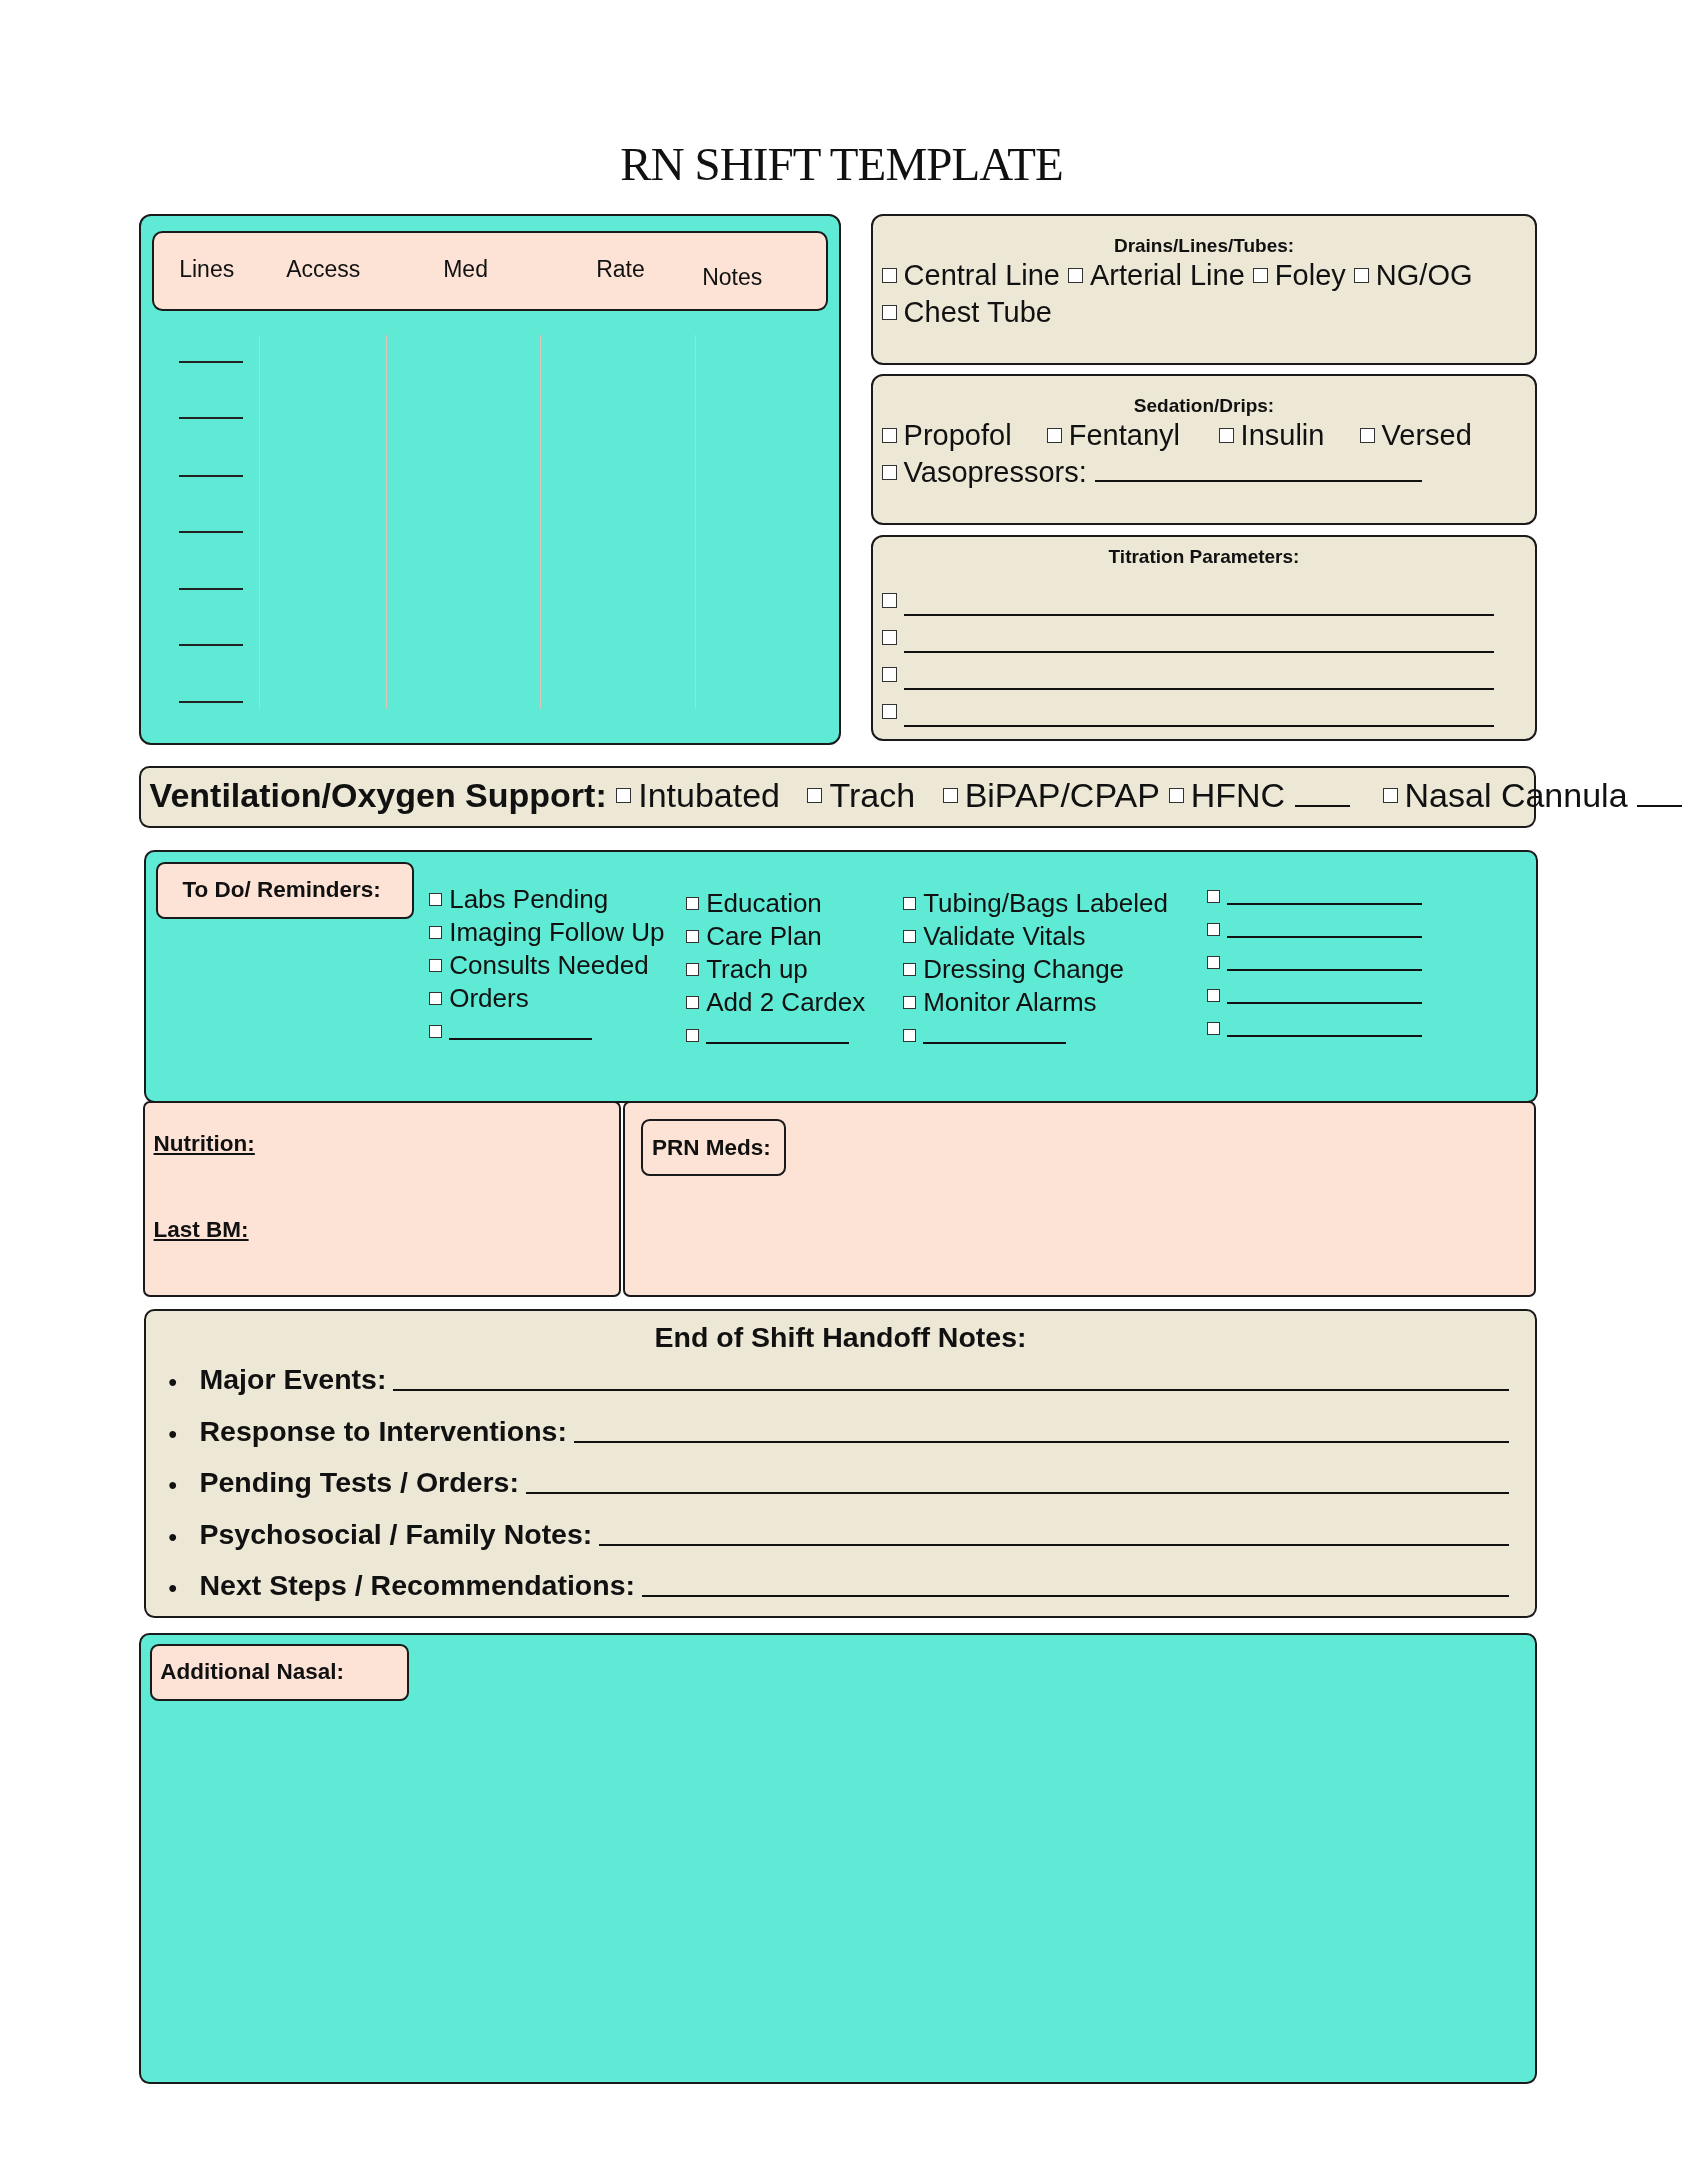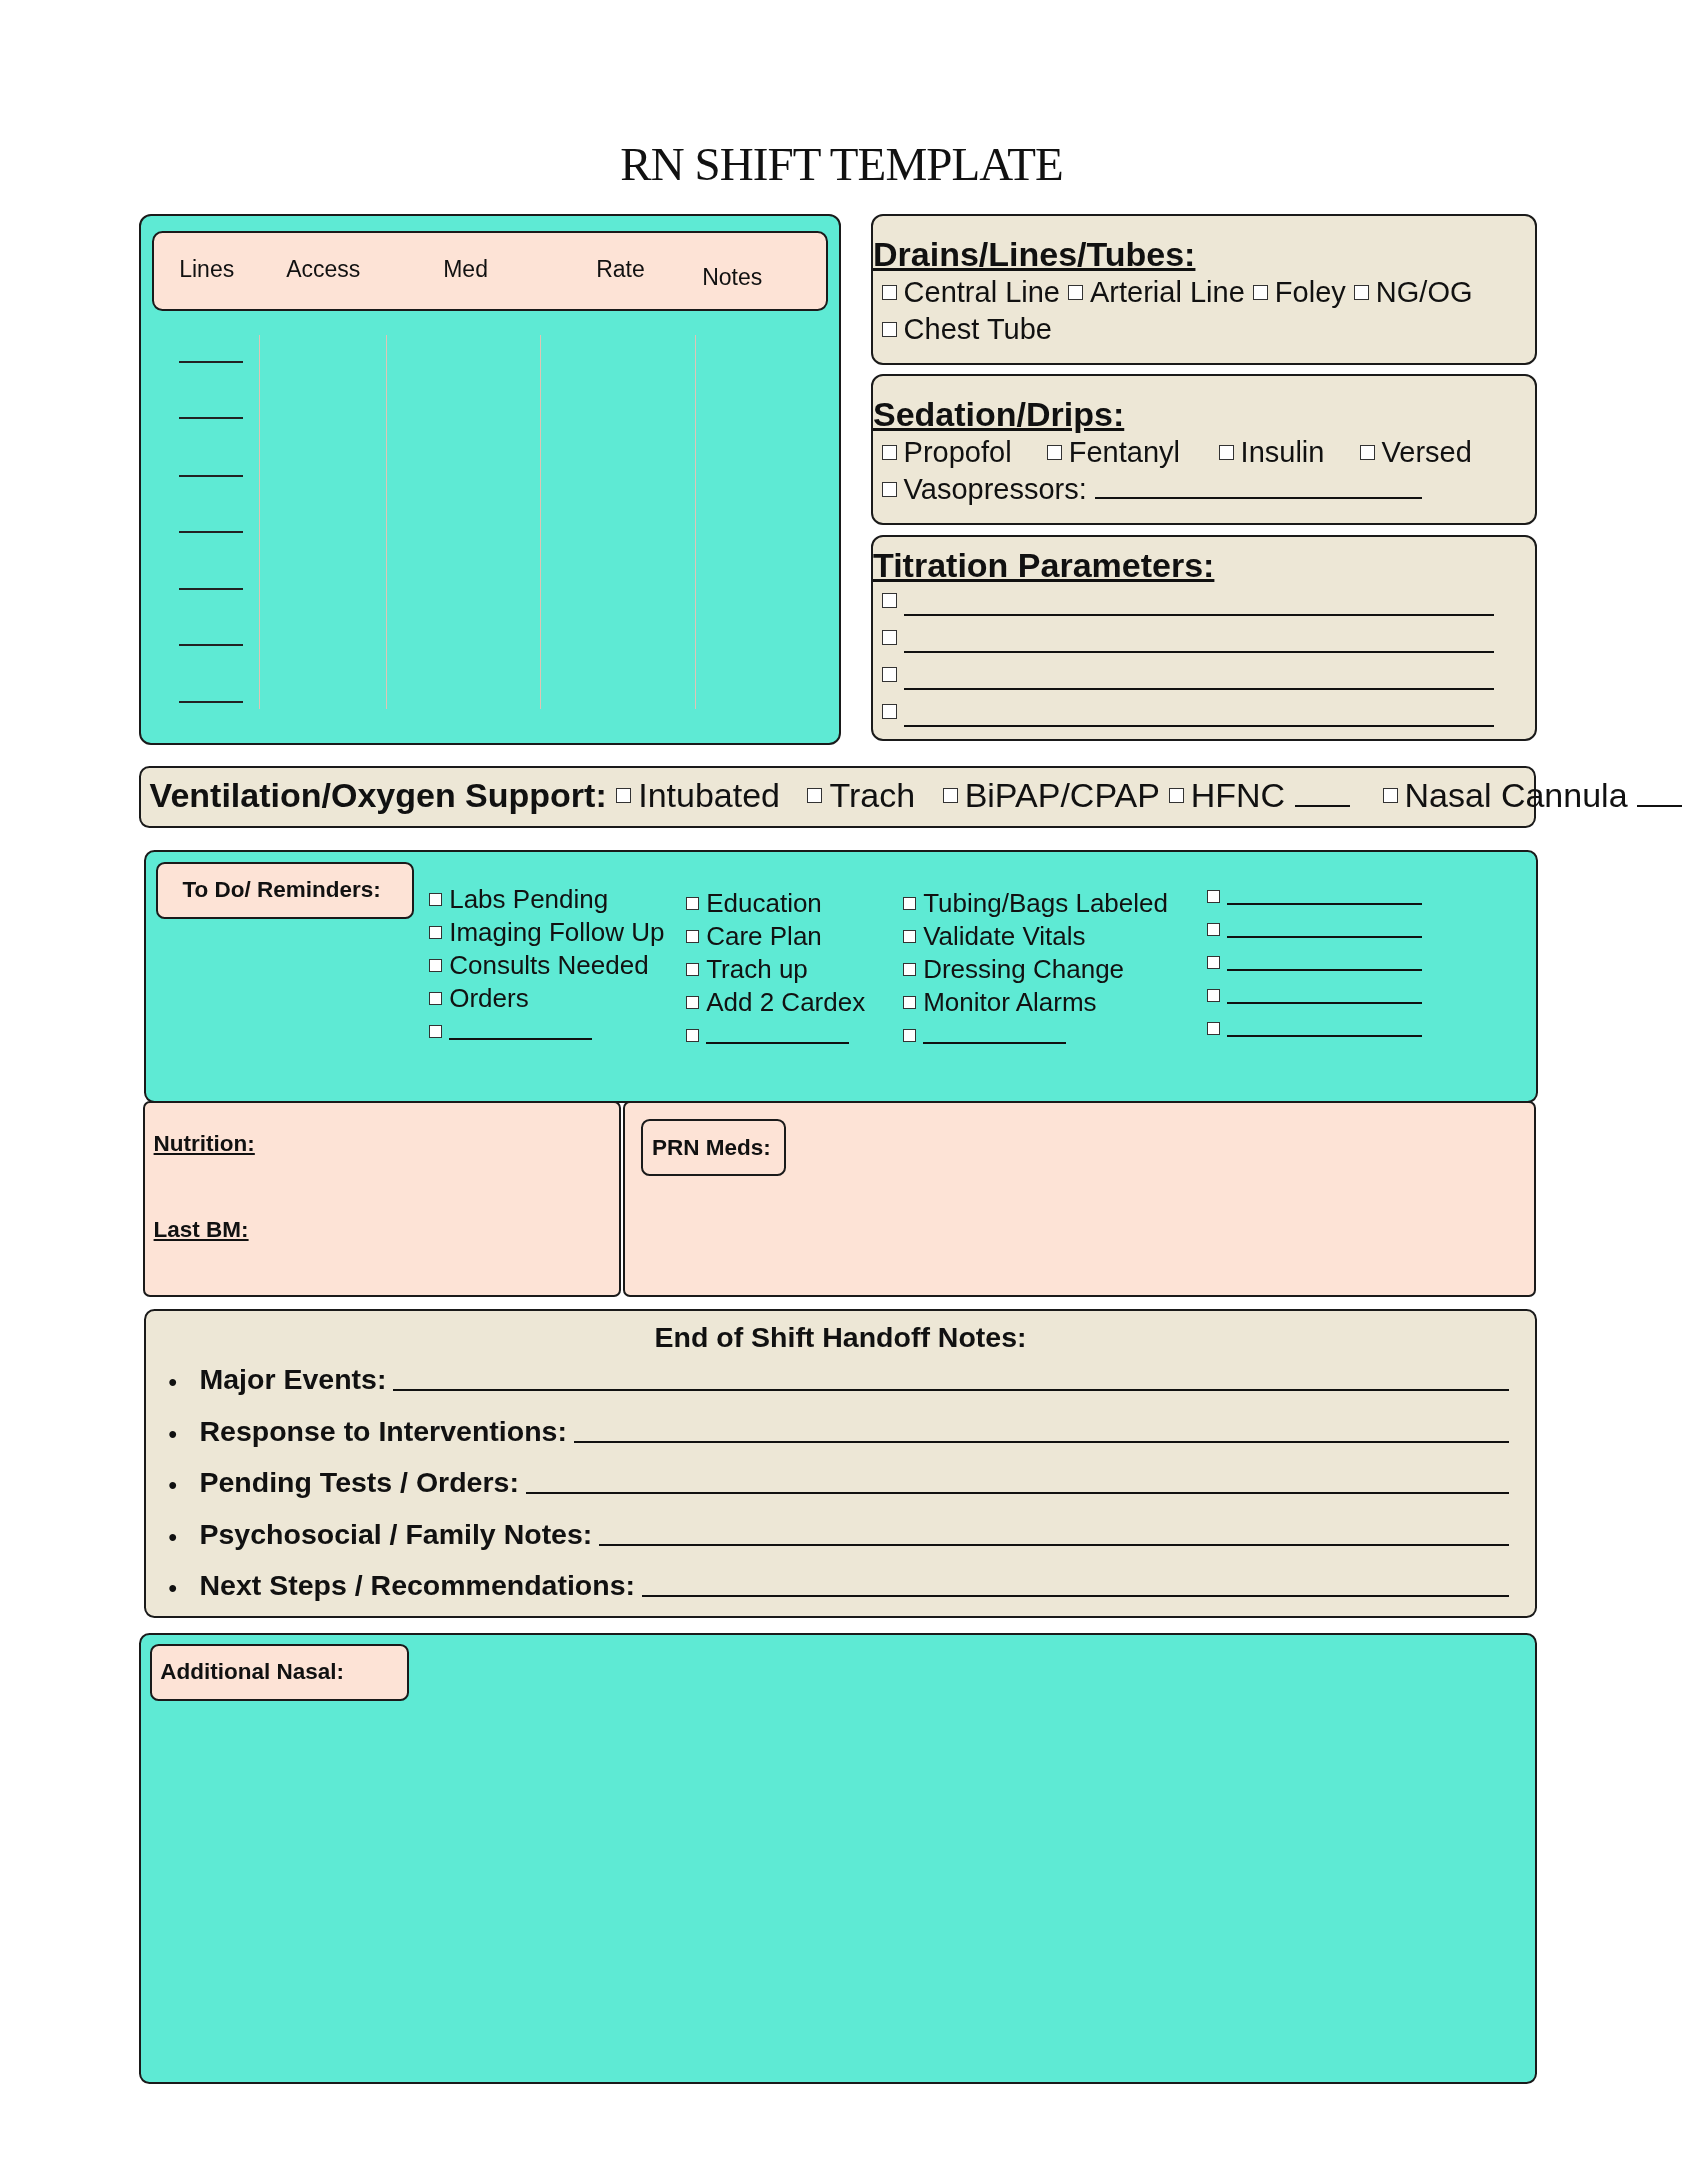--- a/index.html
+++ b/index.html
@@ -8,21 +8,21 @@
   .abs { position: absolute; box-sizing: border-box; }
   .box { position: absolute; box-sizing: border-box; border: 2.6px solid #1a1a1a; border-radius: 12px; }
   .pink { background: #5eead4; }
   .peach { background: #fde3d6; }
   .beige { background: #ede7d6; }
   .title { left: 0; width: 1683px; top: 137px; text-align: center;
            font-family: "Liberation Serif", serif; font-size: 47px; letter-spacing: -0.9px; }
   .hdr-cell { position: absolute; top: 45px; font-size: 23px; }
   .short-line { position: absolute; left: 38px; width: 64px; border-top: 2.2px solid #222; }
   .vline { position: absolute; top: 119px; height: 374px; border-left: 1.7px solid #e0c4b5; }
-  .sec-title { font-weight: bold; text-decoration: underline; font-size: 34px; }
+  .sec-title { text-align: center; font-weight: bold; font-size: 19px; }
   .row { font-size: 29px; white-space: nowrap; line-height: 37px; }
   .cb { display: inline-block; width: 13px; height: 13px; border: 1.7px solid #333; background: #fff;
         vertical-align: middle; margin-right: 7px; position: relative; top: -1.7px; }
   .blank { display: inline-block; border-bottom: 2.2px solid #111; vertical-align: baseline; }
   .tp-row { position: absolute; left: 8.6px; height: 26px; }
   .tp-row .cb { position: absolute; left: 0; top: 0; }
   .tp-row .blank { position: absolute; left: 22.5px; width: 590px; top: 5.2px; height: 15.6px; }
   .todo-col { position: absolute; top: 33px; font-size: 26px; line-height: 33px; white-space: nowrap; }
   .todo-item .cb { width: 11.2px; height: 11.2px; }
   .pill { position: absolute; box-sizing: border-box; border: 2.6px solid #1a1a1a; border-radius: 8.6px;

